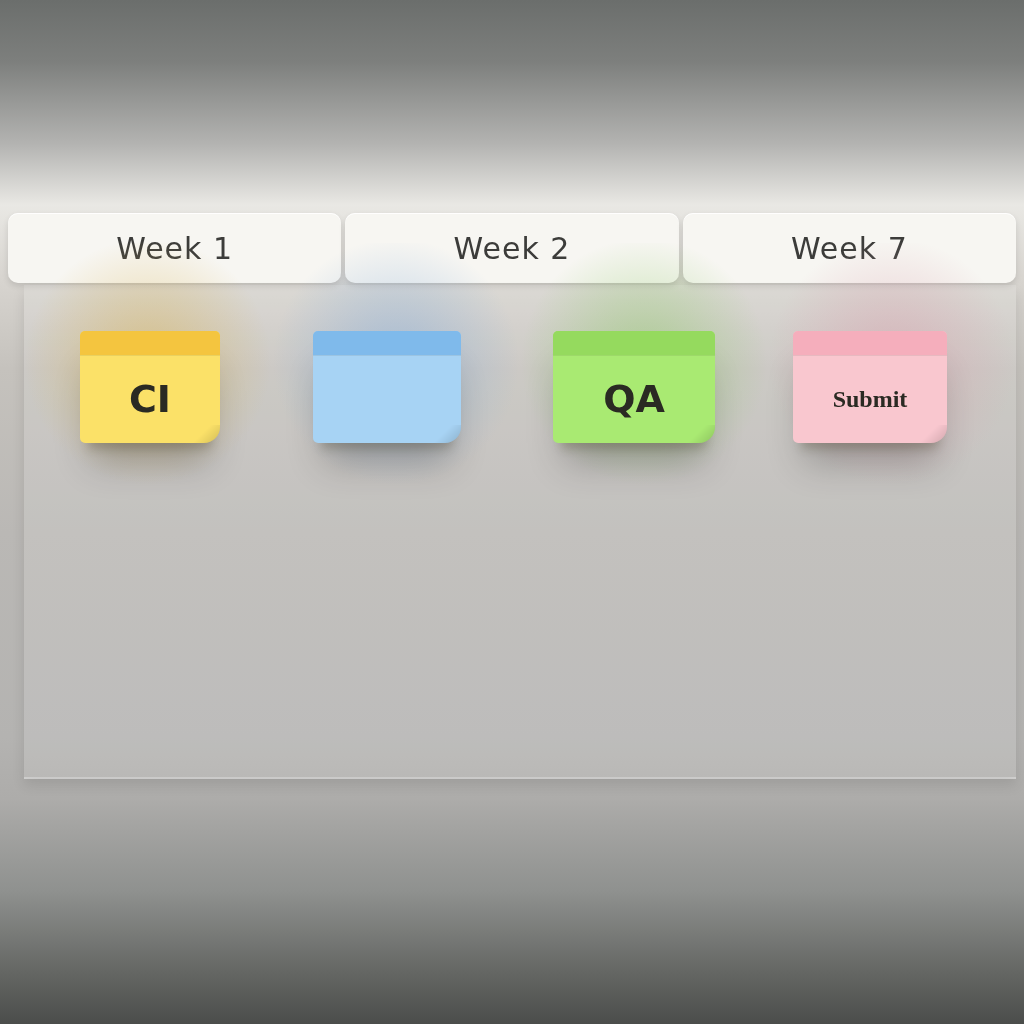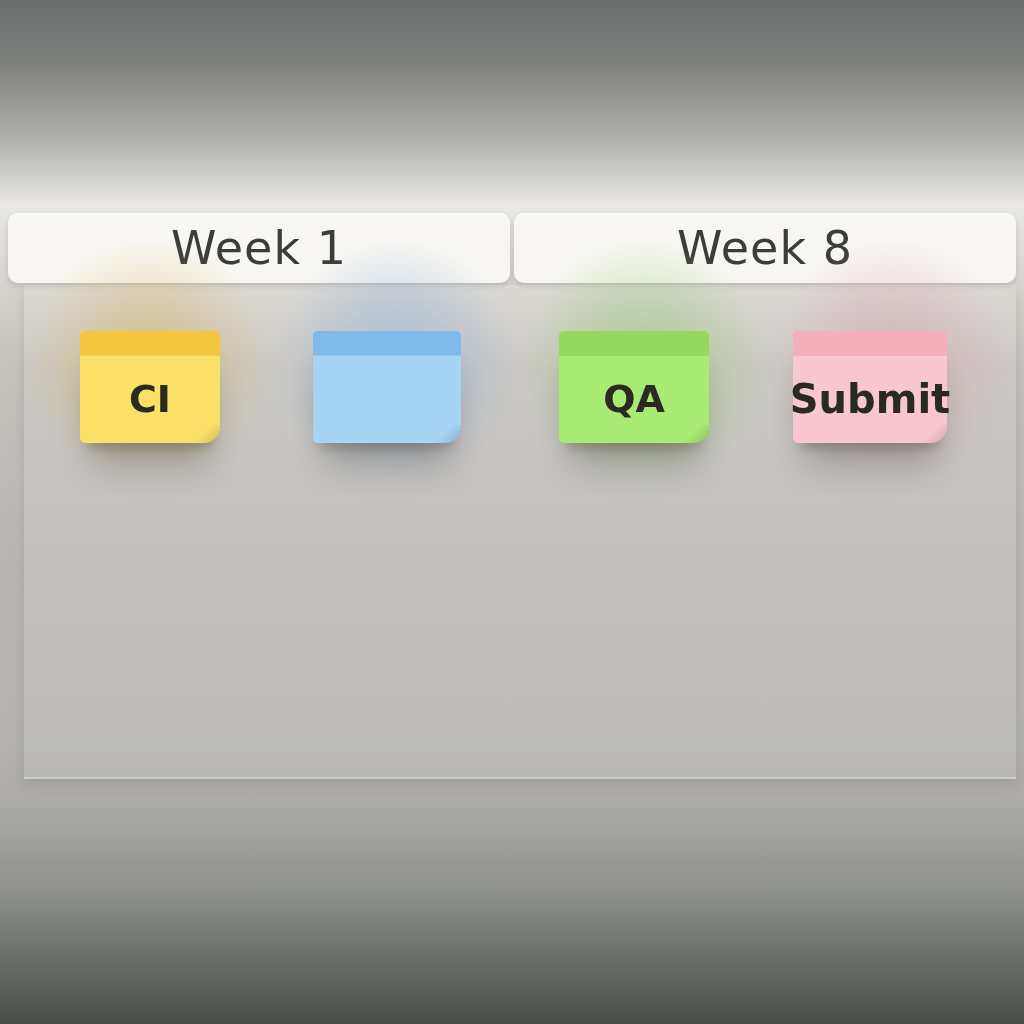--- a/index.html
+++ b/index.html
@@ -18,21 +18,21 @@
       #adacaa 78%,
       #8f918f 87%,
       #646663 95%,
       #4b4d4b 100%);
   }
   .board{position:absolute;left:8px;top:213px;width:1008px;}
   .header-row{display:flex;gap:4px;height:70px;}
   .header-cell{
     flex:1;background:#f7f6f2;border-radius:10px;
     display:flex;align-items:center;justify-content:center;
-    font-size:46px;letter-spacing:1px;color:var(--header-text,#3c3c3a);
+    font-size:30px;letter-spacing:1px;color:var(--header-text,#3c3c3a);
     box-shadow:inset 0 1px 0 rgba(255,255,255,.9), 0 3px 6px rgba(0,0,0,.12);
   }
   .columns-row{
     display:flex;gap:0;height:492px;margin-top:2px;position:relative;
     box-shadow:0 2px 0 rgba(255,255,255,.45), 0 8px 12px rgba(0,0,0,.10);
     margin-left:16px;
   }
   .column{
     flex:1;position:relative;background:rgba(255,255,255,.13);
   }
@@ -42,48 +42,49 @@
     opacity:.55;pointer-events:none;
   }
   .note{
     position:relative;margin:46px auto 0;height:112px;
     background:var(--body);
     border-radius:5px 5px 16px 5px;
     box-shadow:0 14px 10px -8px rgba(60,50,20,.22), 0 30px 36px -10px rgba(0,0,0,.24);
   }
   .column:nth-child(1) .note{width:140px;transform:translateX(2px);}
   .column:nth-child(2) .note{width:148px;transform:translateX(-9px);}
-  .column:nth-child(3) .note{width:150px;transform:translateX(-10px);}
+  .column:nth-child(3) .note{width:162px;transform:translateX(-10px);}
   .column:nth-child(4) .note{width:154px;transform:translateX(-22px);}
   .note-strip{
     position:absolute;top:0;left:0;right:0;height:24px;
     background:var(--strip);border-radius:5px 5px 0 0;
     box-shadow:0 1px 0 rgba(0,0,0,.07);
   }
   .note-label{
     position:absolute;top:24px;bottom:0;left:0;right:0;
     display:flex;align-items:center;justify-content:center;
     font-weight:bold;font-size:38px;color:var(--note-text,#2a2a23);
     white-space:nowrap;
   }
-  .column:nth-child(4) .note-label{font-size:40px;}
+  .column:nth-child(4) .note-label{font-size:24px;font-family:Liberation Serif, serif;}
   .note-curl{
     position:absolute;right:0;bottom:0;width:32px;height:18px;
     border-bottom-right-radius:16px;
     background:linear-gradient(315deg, rgba(0,0,0,.16) 0%, rgba(0,0,0,0) 55%);
     pointer-events:none;
   }
 </style>
 </head>
 <body>
 
 <div class="board" style="--header-text: #3c3c3a; --note-text: #2a2a23;">
   <div class="header-row">
     <div class="header-cell">Week 1</div>
-    <div class="header-cell">Week 8</div>
+    <div class="header-cell">Week 2</div>
+    <div class="header-cell">Week 7</div>
   </div>
   <div class="columns-row">
     <div class="column" style="--body: #fbe168; --strip: #f4c53f; --glow: #d9b557;">
       <div class="note">
         <div class="note-strip"></div>
         <div class="note-label">CI</div>
         <div class="note-curl"></div>
       </div>
     </div>
     <div class="column" style="--body: #a7d3f4; --strip: #7fbaeb; --glow: #86add9;">

